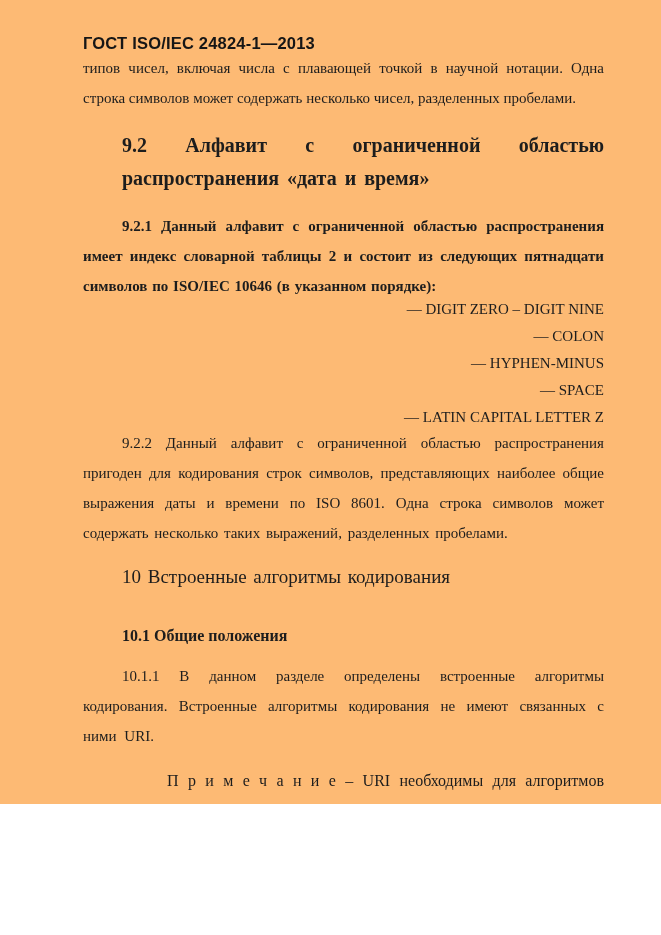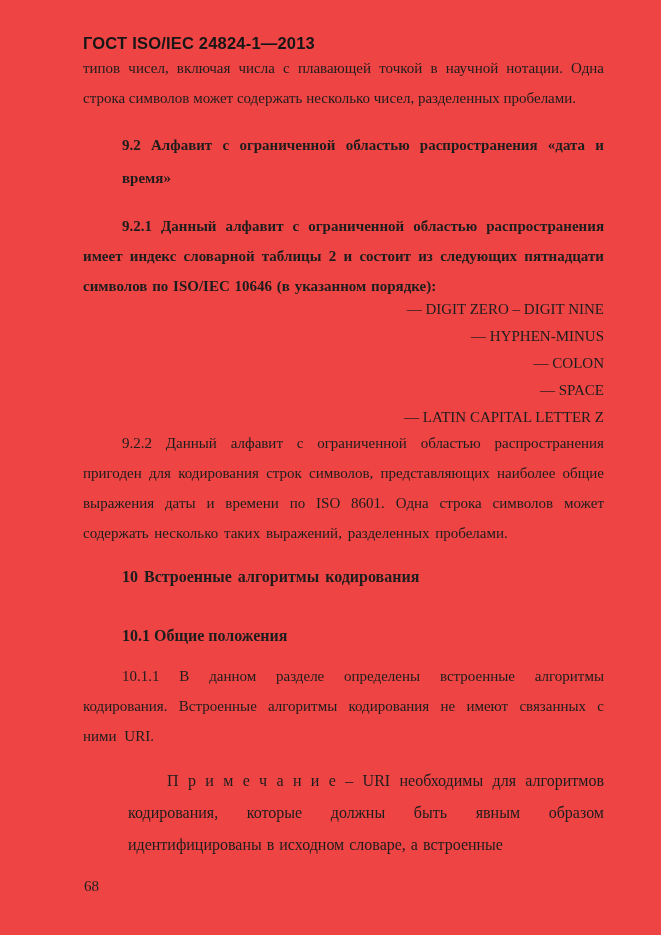--- a/index.html
+++ b/index.html
@@ -1,20 +1,20 @@
 <!DOCTYPE html>
 <html lang="ru"><head>
 <meta charset="utf-8">
 <style>
   html, body { margin: 0; padding: 0; background: #ffffff; }
   .page {
     position: relative;
     width: 661px;
-    height: 935px;
-    background: #ef4444;
+    height: 804px;
+    background: #fdba74;
     color: #1d1d1d;
     font-family: "Liberation Serif", serif;
     overflow: hidden;
     box-sizing: border-box;
   }
   .content {
     position: absolute;
     top: 33px;
     left: 83px;
     width: 521px;
@@ -33,40 +33,40 @@
     line-height: 30px;
     text-align: justify;
   }
   .ind { text-indent: 39px; }
   .ws1 { word-spacing: 1px; }
   .ws2 { word-spacing: 2px; }
   .ws4 { word-spacing: 4px; }
   .p-intro { }
   .h-92 {
     margin: 16px 0 0 39px;
-    font-size: 15px;
+    font-size: 20px;
     font-weight: bold;
     line-height: 33px;
     text-align: justify;
     word-spacing: 3px;
   }
   .p-921 { margin-top: 16px; font-weight: bold; }
   .char-list {
     margin-top: -5px;
     padding-left: 39px;
     list-style: none;
     font-size: 15px;
     line-height: 27px;
     text-align: right;
   }
   .p-922 { margin-top: -3px; }
   .h-10 {
     margin: 16px 0 0 39px;
-    font-size: 16px;
-    font-weight: bold;
+    font-size: 19px;
+    font-weight: normal;
     line-height: 26px;
     word-spacing: 2px;
   }
   .h-101 {
     margin: 34px 0 0 39px;
     font-size: 16px;
     font-weight: bold;
     line-height: 24px;
   }
   .p-1011 { margin-top: 13px; }
@@ -95,22 +95,22 @@
     <div class="running-header">ГОСТ ISO/IEC 24824-1—2013</div>
 
     <p class="body p-intro">типов чисел, включая числа с плавающей точкой в научной нотации. Одна строка символов может содержать несколько чисел, разделенных пробелами.</p>
 
     <h3 class="h-92">9.2 Алфавит с ограниченной областью распространения «дата и время»</h3>
 
     <p class="body ind ws1 p-921">9.2.1 Данный алфавит с ограниченной областью распространения имеет индекс словарной таблицы 2 и состоит из следующих пятнадцати символов по ISO/IEC 10646 (в указанном порядке):</p>
 
     <ul class="char-list">
       <li>— DIGIT ZERO – DIGIT NINE</li>
+      <li>— COLON</li>
       <li>— HYPHEN-MINUS</li>
-      <li>— COLON</li>
       <li>— SPACE</li>
       <li>— LATIN CAPITAL LETTER Z</li>
     </ul>
 
     <p class="body ind ws2 p-922">9.2.2 Данный алфавит с ограниченной областью распространения пригоден для кодирования строк символов, представляющих наиболее общие выражения даты и времени по ISO 8601. Одна строка символов может содержать несколько таких выражений, разделенных пробелами.</p>
 
     <h2 class="h-10">10 Встроенные алгоритмы кодирования</h2>
 
     <h3 class="h-101">10.1 Общие положения</h3>
 

